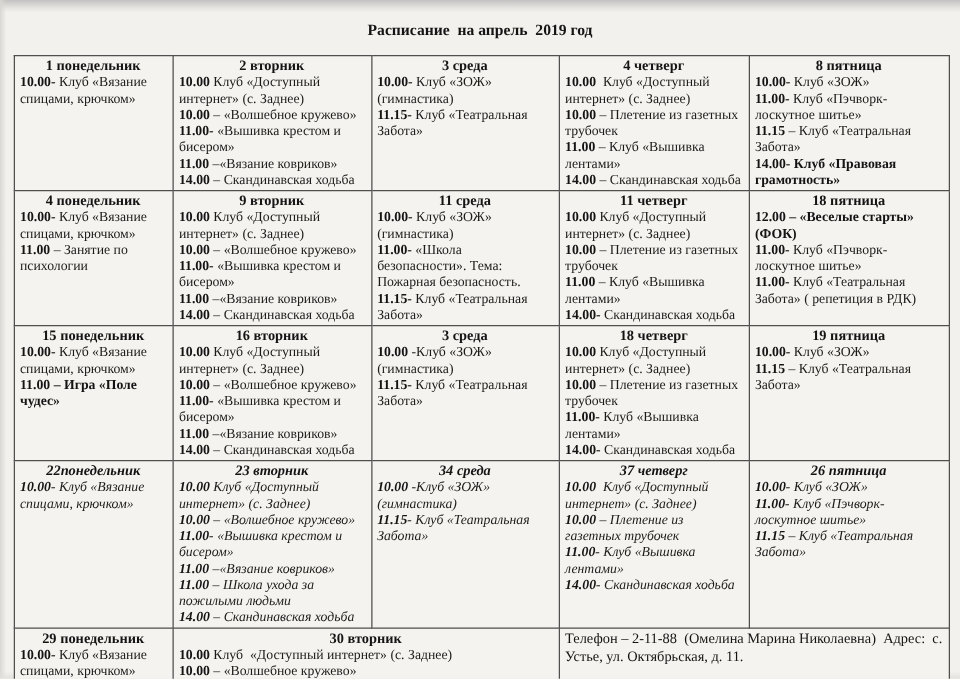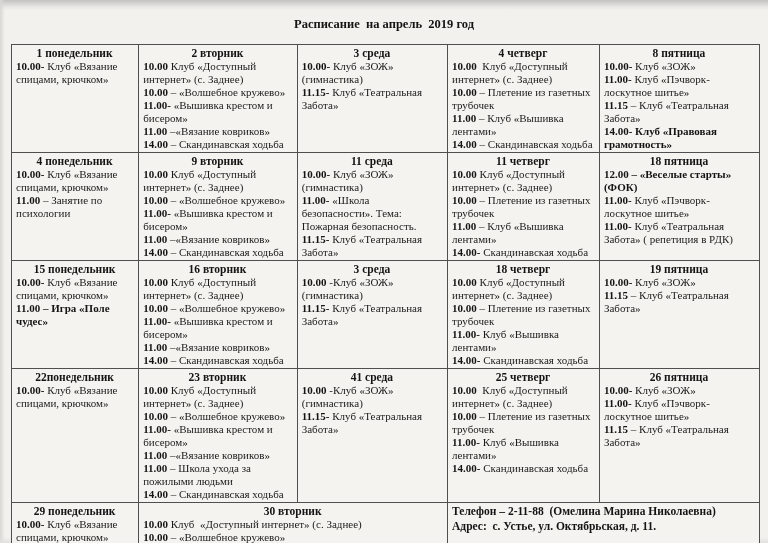--- a/index.html
+++ b/index.html
@@ -33,21 +33,21 @@
     vertical-align:top;
     padding:1px 5px 1px 4px;
     font-size:11px;line-height:13px;
   }
   .day-header{
     text-align:center;font-weight:bold;font-size:11.5px;line-height:14px;color:#141414;
   }
   .line{white-space:pre-wrap;}
   .line b{font-weight:bold;color:#141414;}
   .line.bold{font-weight:bold;color:#141414;}
-  .contact{white-space:pre-wrap;font-weight:bold;font-size:11.5px;line-height:15px;color:#141414;}
+  .contact{white-space:pre-wrap;font-weight:normal;font-size:11.5px;line-height:15px;color:#141414;}
 </style>
 </head>
 <body>
 
 <div class="scan-top"></div>
 <div class="scan-left"></div>
 <div class="scan-bottom"></div>
 
 <div class="title">Расписание  на апрель  2019 год</div>
 
@@ -152,41 +152,41 @@
           <div class="line"><b>10.00</b> – Плетение из газетных трубочек</div>
           <div class="line"><b>11.00-</b> Клуб «Вышивка лентами»</div>
           <div class="line"><b>14.00-</b> Скандинавская ходьба</div>
         </td>
         <td>
           <div class="day-header">19 пятница</div>
           <div class="line"><b>10.00-</b> Клуб «ЗОЖ»</div>
           <div class="line"><b>11.15</b> – Клуб «Театральная Забота»</div>
         </td>
       </tr>
-      <tr style="height: 111px;">
+      <tr style="height: 111px; font-style: italic;">
         <td>
           <div class="day-header">22понедельник</div>
           <div class="line"><b>10.00-</b> Клуб «Вязание спицами, крючком»</div>
         </td>
         <td>
           <div class="day-header">23 вторник</div>
           <div class="line"><b>10.00</b> Клуб «Доступный интернет» (с. Заднее)</div>
           <div class="line"><b>10.00</b> – «Волшебное кружево»</div>
           <div class="line"><b>11.00-</b> «Вышивка крестом и бисером»</div>
           <div class="line"><b>11.00</b> –«Вязание ковриков»</div>
           <div class="line"><b>11.00</b> – Школа ухода за пожилыми людьми</div>
           <div class="line"><b>14.00</b> – Скандинавская ходьба</div>
         </td>
         <td>
-          <div class="day-header">41 среда</div>
+          <div class="day-header">34 среда</div>
           <div class="line"><b>10.00</b> -Клуб «ЗОЖ» (гимнастика)</div>
           <div class="line"><b>11.15-</b> Клуб «Театральная Забота»</div>
         </td>
         <td>
-          <div class="day-header">25 четверг</div>
+          <div class="day-header">37 четверг</div>
           <div class="line"><b>10.00</b>  Клуб «Доступный интернет» (с. Заднее)</div>
           <div class="line"><b>10.00</b> – Плетение из газетных трубочек</div>
           <div class="line"><b>11.00-</b> Клуб «Вышивка лентами»</div>
           <div class="line"><b>14.00-</b> Скандинавская ходьба</div>
         </td>
         <td>
           <div class="day-header">26 пятница</div>
           <div class="line"><b>10.00-</b> Клуб «ЗОЖ»</div>
           <div class="line"><b>11.00-</b> Клуб «Пэчворк-лоскутное шитье»</div>
           <div class="line"><b>11.15</b> – Клуб «Театральная Забота»</div>

